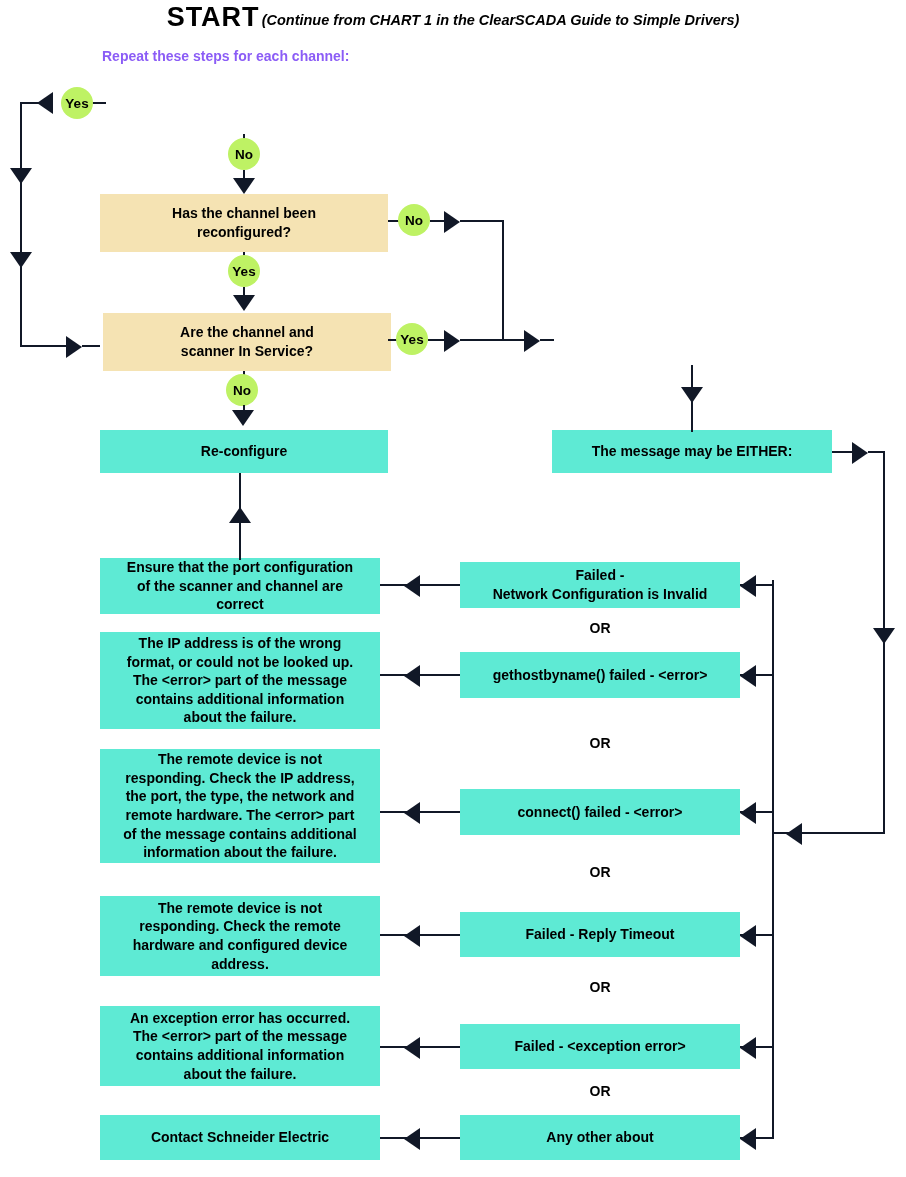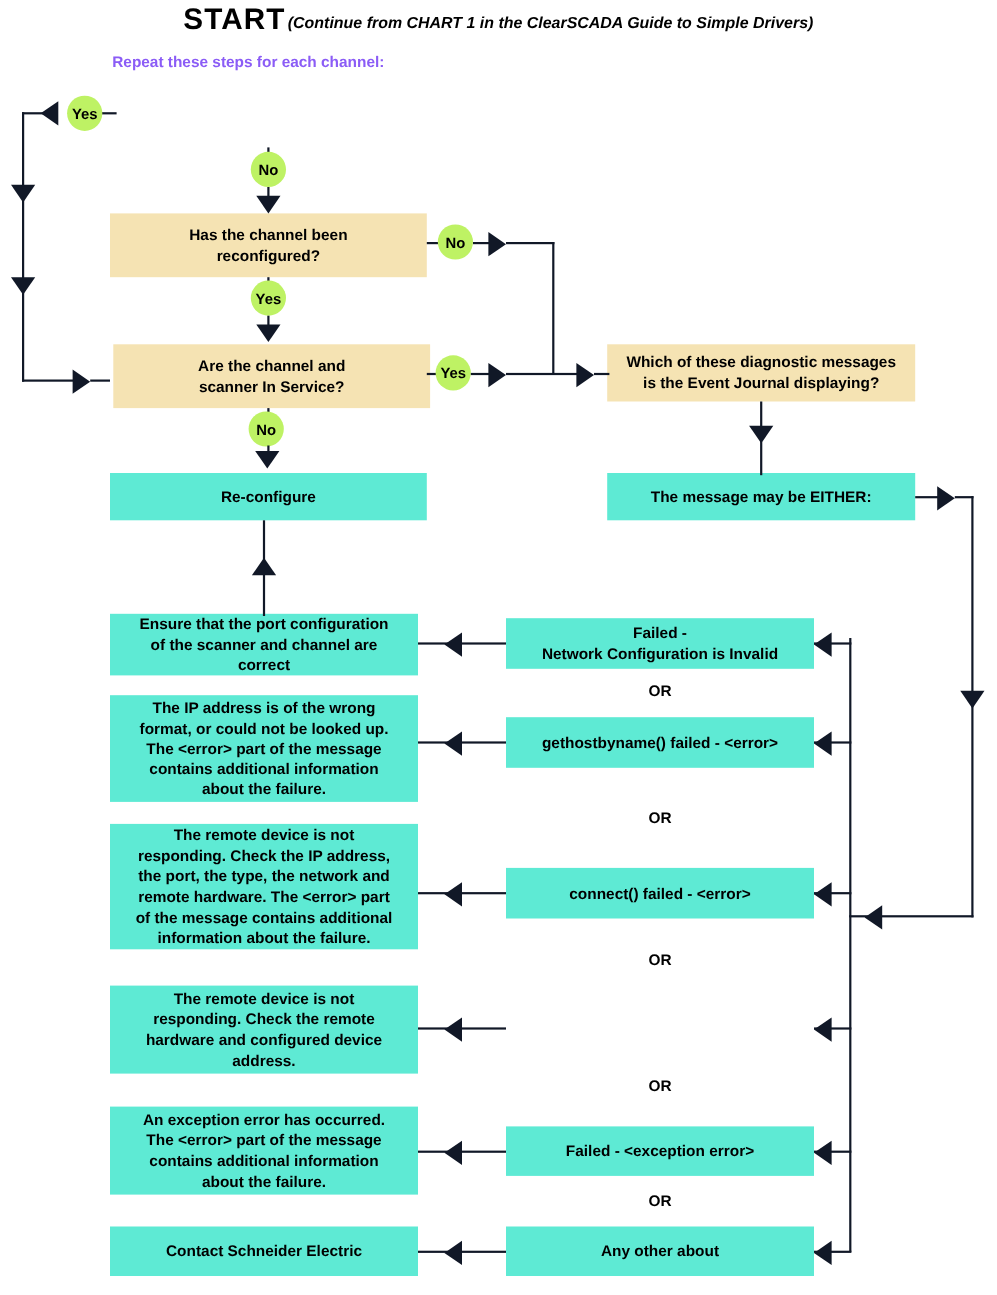--- a/index.html
+++ b/index.html
@@ -115,22 +115,20 @@
 
 
   <div class="box decision" style="left:100px;top:194px;width:288px;height:58px;">Has the channel been
 reconfigured?</div>
 
   <div class="box decision" style="left:87px;top:313px;width:288px;height:58px;margin-left:16px;">Are the channel and
 scanner In Service?</div>
 
   <div class="box process" style="left:100px;top:430px;width:288px;height:43px;">Re-configure</div>
 
-  <div class="box decision" style="left:552px;top:313px;width:280px;height:52px;">Which of these diagnostic messages
-is the Event Journal displaying?</div>
 
   <div class="box process" style="left:552px;top:430px;width:280px;height:43px;">The message may be EITHER:</div>
 
   <div class="ln vline" style="left:243px;top:134px;height:26px;"></div>
   <div class="bubble" style="left:228px;top:138px;">No</div>
   <div class="ln vline" style="left:243px;top:170px;height:10px;"></div>
   <div class="arrow down" style="left:233px;top:178px;"></div>
 
   <div class="ln vline" style="left:243px;top:252px;height:16px;"></div>
   <div class="bubble" style="left:228px;top:255px;">Yes</div>
@@ -181,20 +179,21 @@
   <div class="ln hline" style="left:800px;top:832px;width:85px;"></div>
   <div class="arrow left" style="left:786px;top:823px;"></div>
   <div class="ln hline" style="left:772px;top:832px;width:18px;"></div>
 
   <div class="ln vline" style="left:772px;top:580px;height:558px;"></div>
 
   <div class="box process" style="left:460px;top:562px;width:280px;height:46px;">Failed -
 Network Configuration is Invalid</div>
   <div class="box process" style="left:460px;top:652px;width:280px;height:46px;">gethostbyname() failed - &lt;error&gt;</div>
   <div class="box process" style="left:460px;top:789px;width:280px;height:46px;">connect() failed - &lt;error&gt;</div>
+  <div class="box process" style="left:460px;top:912px;width:280px;height:45px;">Failed - Reply Timeout</div>
   <div class="box process" style="left:460px;top:1024px;width:280px;height:45px;">Failed - &lt;exception error&gt;</div>
   <div class="box process" style="left:460px;top:1115px;width:280px;height:45px;">Any other about</div>
 
   <div class="or-label" style="left:570px;top:620px;">OR</div>
   <div class="or-label" style="left:570px;top:735px;">OR</div>
   <div class="or-label" style="left:570px;top:864px;">OR</div>
   <div class="or-label" style="left:570px;top:979px;">OR</div>
   <div class="or-label" style="left:570px;top:1083px;">OR</div>
 
   <div class="ln hline" style="left:740px;top:584px;width:34px;"></div>

